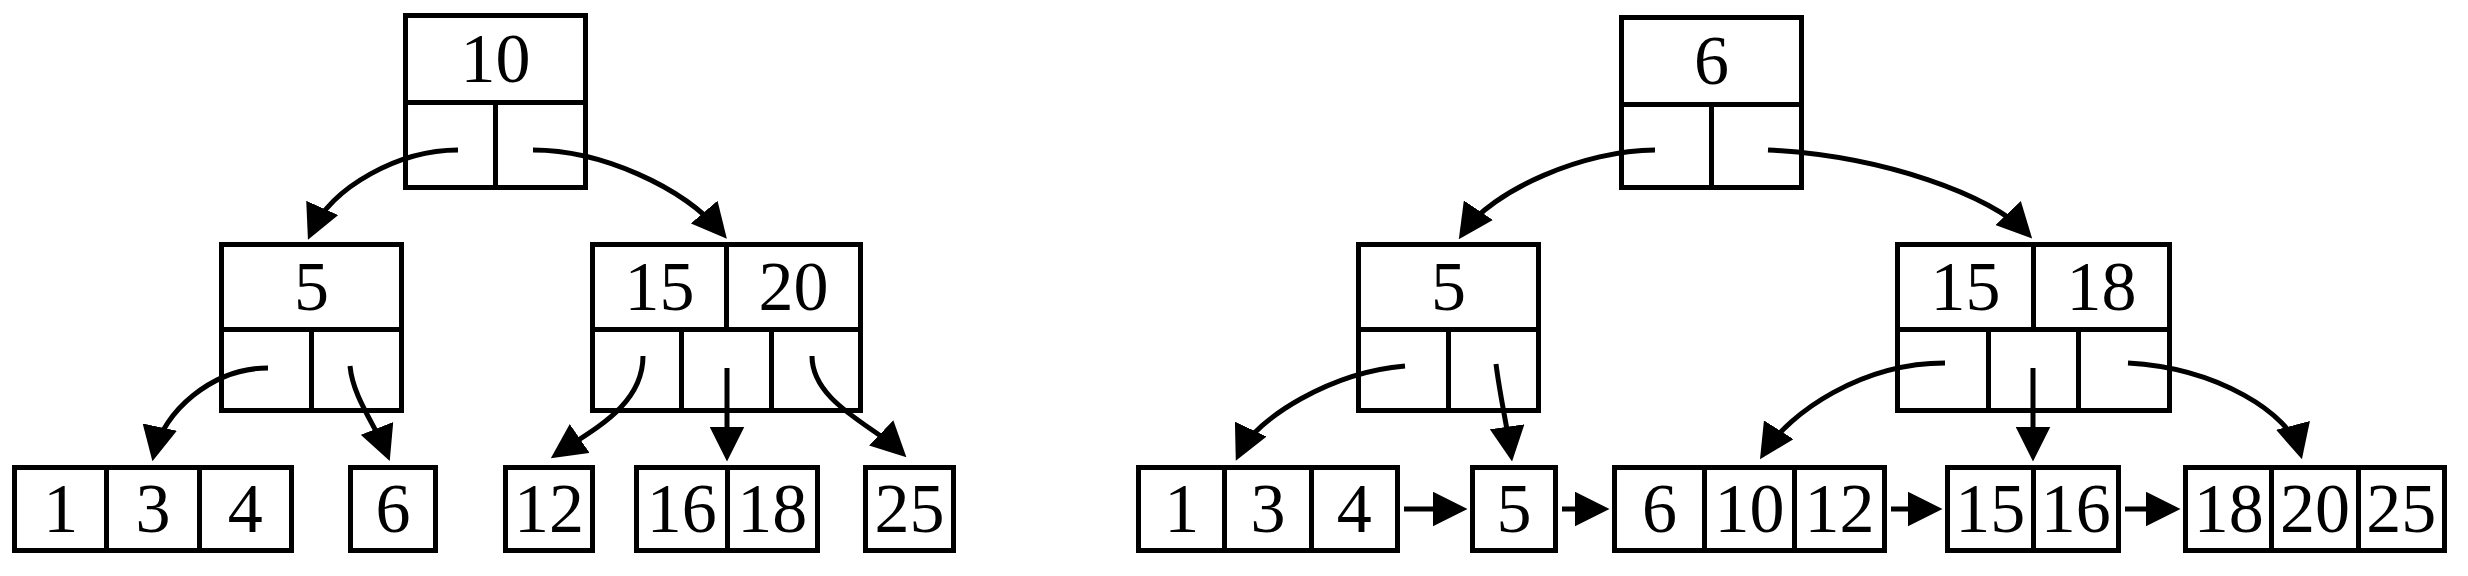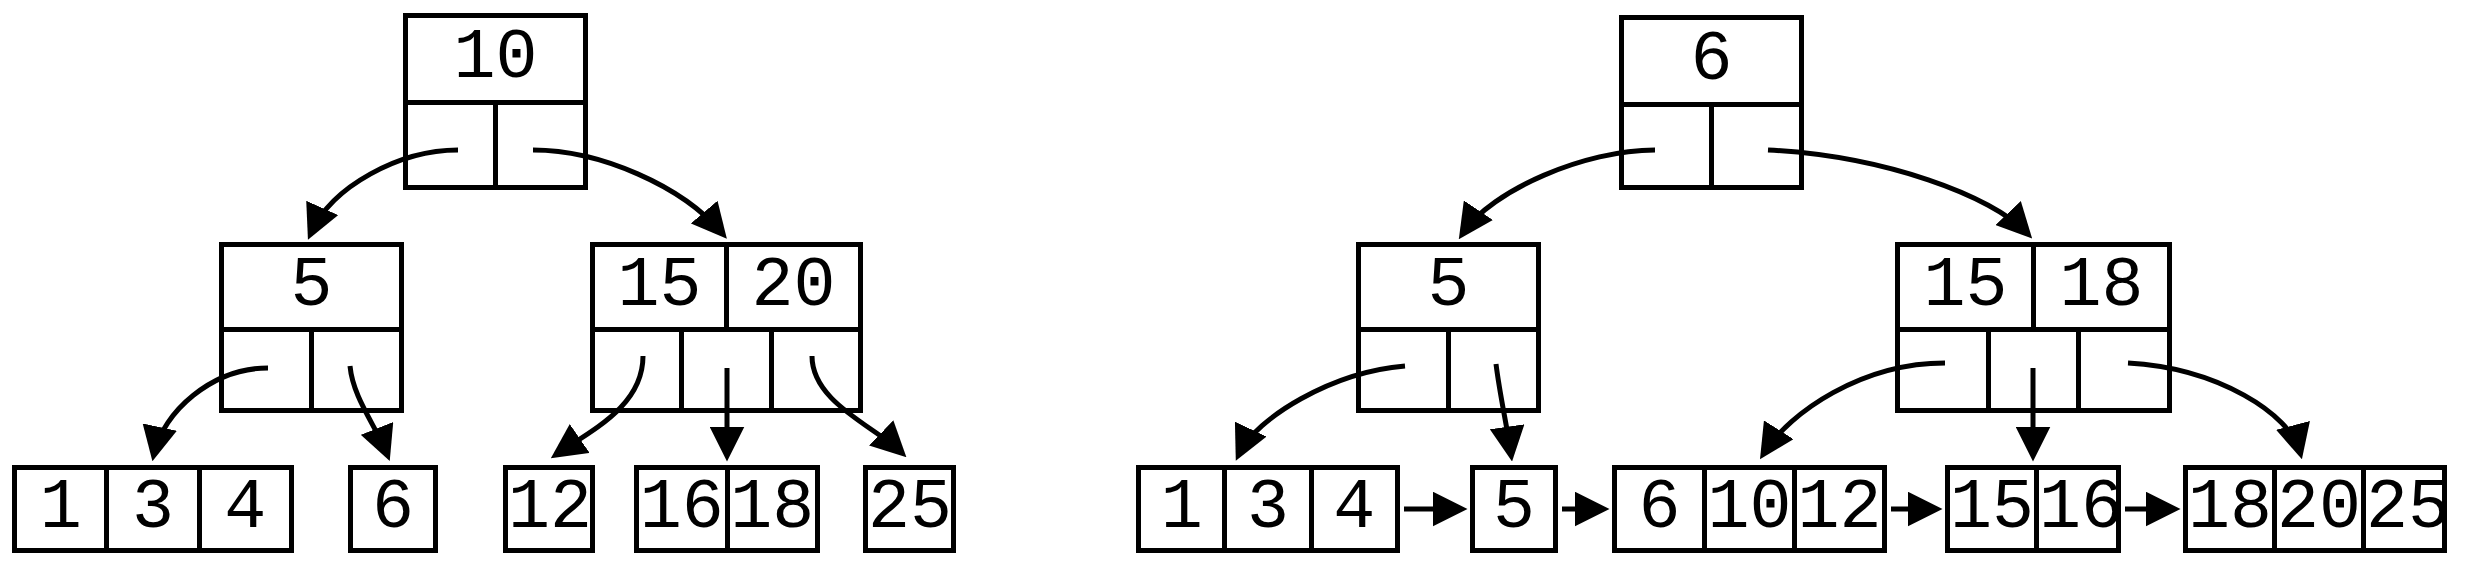--- a/index.html
+++ b/index.html
@@ -1,20 +1,20 @@
 <!DOCTYPE html>
 <html><head>
 <meta charset="utf-8">
 <style>
   html,body{margin:0;padding:0;background:#ffffff;}
   .canvas{
     position:relative;
     width:2468px;height:576px;
     background:#ffffff;
-    font-family:Liberation Mono, monospace;
+    font-family:Liberation Serif, serif;
     overflow:hidden;
   }
   .node{
     position:absolute;
     border:5px solid #000;
     background:#fff;
     box-sizing:border-box;
   }
   .krow{display:flex;}
   .kcell{

